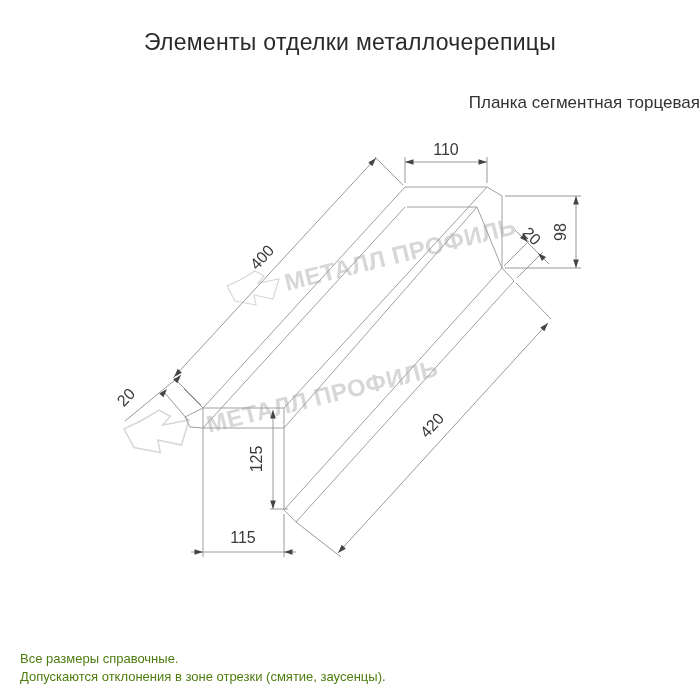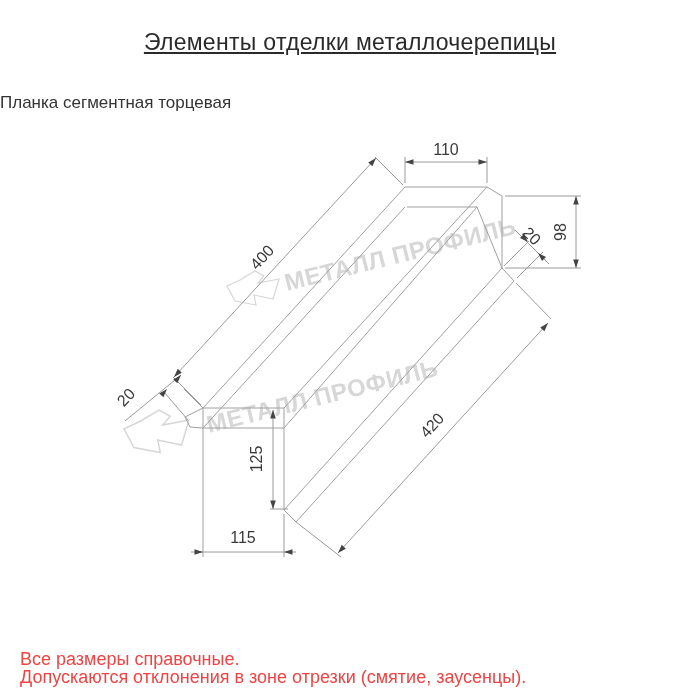--- a/index.html
+++ b/index.html
@@ -1,23 +1,23 @@
 <!DOCTYPE html>
 <html><head>
 <meta charset="utf-8">
 <style>
   html,body{margin:0;padding:0;background:#ffffff;}
   .page{position:relative;width:700px;height:700px;background:#ffffff;overflow:hidden;
         font-family:"Liberation Sans", sans-serif;}
   .title{position:absolute;top:29px;left:0;width:700px;text-align:center;
-         font-size:23px;font-weight:400;color:#2a2a2a;letter-spacing:0.3px;text-decoration:underline;}
-  .subtitle{position:absolute;top:92px;left:0;width:700px;text-align:left;
+         font-size:23px;font-weight:400;color:#2a2a2a;letter-spacing:0.3px;}
+  .subtitle{position:absolute;top:92px;left:0;width:700px;text-align:right;
             font-size:17px;line-height:21px;color:#333333;}
   .drawing-svg{position:absolute;top:0;left:0;}
-  .footer{position:absolute;top:650px;left:20px;font-size:18px;line-height:18px;color:#ef4444;}
+  .footer{position:absolute;top:650px;left:20px;font-size:13px;line-height:18px;color:#4d7c0f;}
   .struct{stroke:#a0a0a0;stroke-width:1;fill:none;}
   .dimline{stroke:#9a9a9a;stroke-width:1;fill:none;}
   .arrow{fill:#444444;stroke:none;}
   .dimtext{fill:#3a3a3a;font-size:16px;font-family:"Liberation Sans",sans-serif;text-anchor:middle;}
   .wmtext{fill:#d7d7d7;font-size:24px;font-weight:bold;letter-spacing:0.5px;
           font-family:"Liberation Sans",sans-serif;}
   .wmlogo{stroke:#d7d7d7;stroke-width:1.2;fill:none;}
 </style>
 </head>
 <body>

